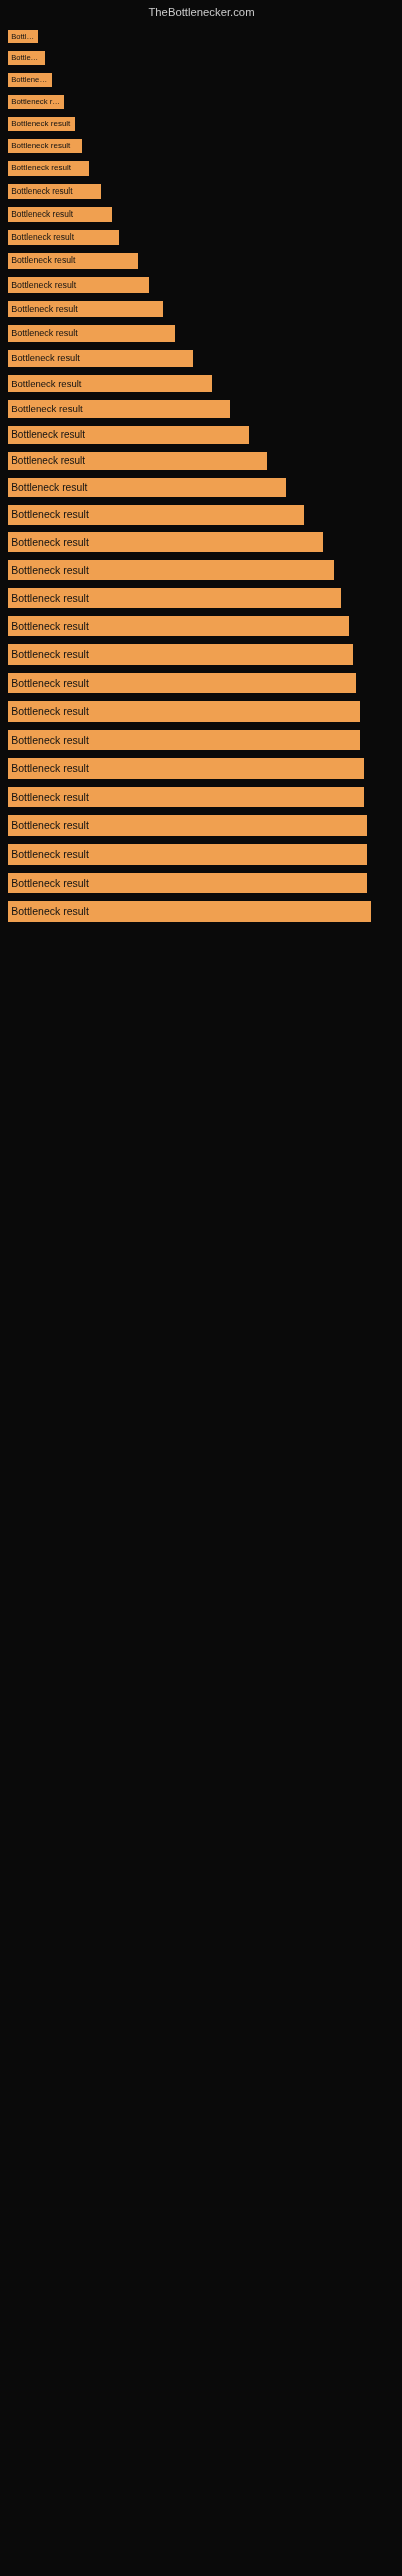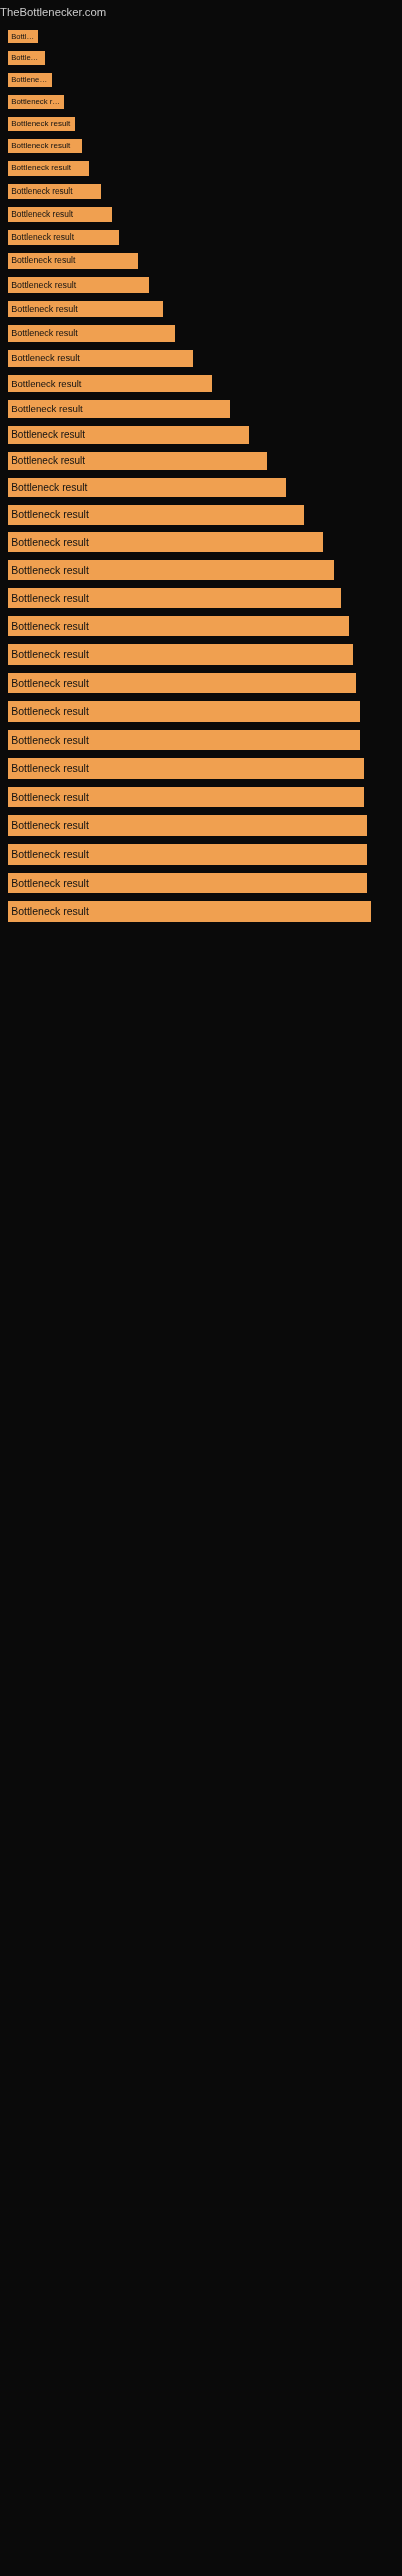--- a/index.html
+++ b/index.html
@@ -7,21 +7,21 @@
       background-color: #0a0a0a;
       width: 403px;
       min-height: 2576px;
       font-family: Arial, sans-serif;
       position: relative;
       overflow-x: hidden;
     }
     .site-title {
       color: #cccccc;
       font-size: 11.3px;
-      text-align: left;
+      text-align: center;
       padding-top: 6.4px;
       padding-bottom: 3.2px;
     }
     .bottleneck-bar {
       background-color: #f0a050;
       display: inline-block;
       height: 14.5px;
       margin-bottom: 1.6px;
       white-space: nowrap;
       overflow: hidden;

